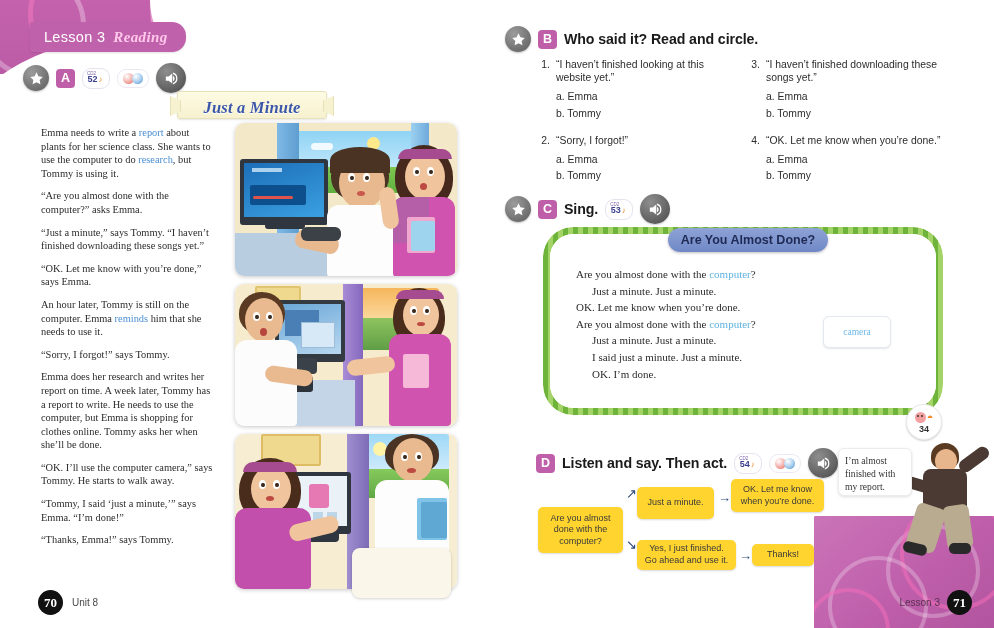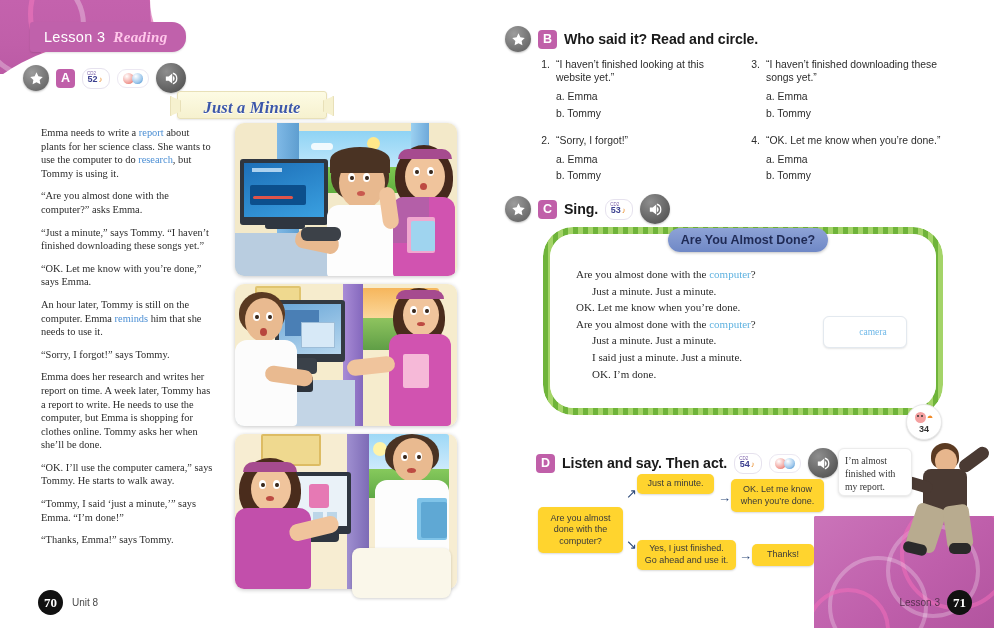--- a/index.html
+++ b/index.html
@@ -196,21 +196,20 @@
     position:absolute;left:576px;top:266px;width:300px;
     font-family:"Liberation Serif",serif;font-size:11px;line-height:16.6px;color:#2b2b2b;
   }
   .lyrics .ind{padding-left:16px;}
   .lyrics .kw{color:#5fb2e0;}
   .camera-box{
     position:absolute;left:823px;top:316px;width:66px;height:30px;
     background:#fff;border:1px solid #e3e9ef;border-radius:6px;
     display:flex;align-items:center;justify-content:center;
     box-shadow:0 1px 2px rgba(0,0,0,.10);
-    padding-left:16px;
   }
   .camera-box span{font-size:9.5px;color:#6fb8e8;font-family:"Liberation Serif",serif;}
   .ar-badge{
     position:absolute;left:906px;top:404px;width:34px;height:34px;border-radius:50%;
     background:#fff;border:1px solid #e9e9e9;box-shadow:0 1px 2px rgba(0,0,0,.18);
     display:flex;flex-direction:column;align-items:center;justify-content:center;z-index:9;
   }
   .ar-badge .icons{display:flex;align-items:center;gap:1px;height:14px;}
   .ar-badge .face{width:11px;height:11px;border-radius:50%;background:#f4a0a0;position:relative;}
   .ar-badge .face::before{content:"";position:absolute;left:2px;top:3px;width:2px;height:2px;background:#333;border-radius:50%;}
@@ -547,21 +546,21 @@
     <div class="spk-btn big">
       <svg viewBox="0 0 24 24">
           <path d="M4 9v6h4l5 4V5L8 9H4zm12.5 3a4.5 4.5 0 00-2.5-4v8a4.5 4.5 0 002.5-4zm-2.5-8.3v2.1a6.5 6.5 0 010 12.4v2.1a8.6 8.6 0 000-16.6z"></path>
         </svg>
     </div>
   </div>
 
   <div class="bub" style="left:538px;top:507px;width:85px;height:46px;">Are you almost done with the computer?</div>
   <div class="arrow" style="left:626px;top:487px;">↗</div>
   <div class="arrow" style="left:626px;top:538px;">↘</div>
-  <div class="bub" style="left:637px;top:474px;width:77px;height:20px;">Just a minute.</div>
+  <div class="bub" style="left:637px;top:487px;width:77px;height:32px;">Just a minute.</div>
   <div class="arrow" style="left:718px;top:491px;">→</div>
   <div class="bub" style="left:731px;top:479px;width:93px;height:33px;">OK. Let me know when you’re done.</div>
   <div class="bub" style="left:637px;top:540px;width:99px;height:30px;">Yes, I just finished. Go ahead and use it.</div>
   <div class="arrow" style="left:739px;top:549px;">→</div>
   <div class="bub" style="left:752px;top:544px;width:62px;height:22px;">Thanks!</div>
 
   <div class="white-bub">I’m almost finished with my report.</div>
 
   <div class="boy">
     <div style="position:absolute;left:26px;top:0;width:28px;height:26px;background:#5b3a22;border-radius:50% 50% 40% 40%;"></div>

